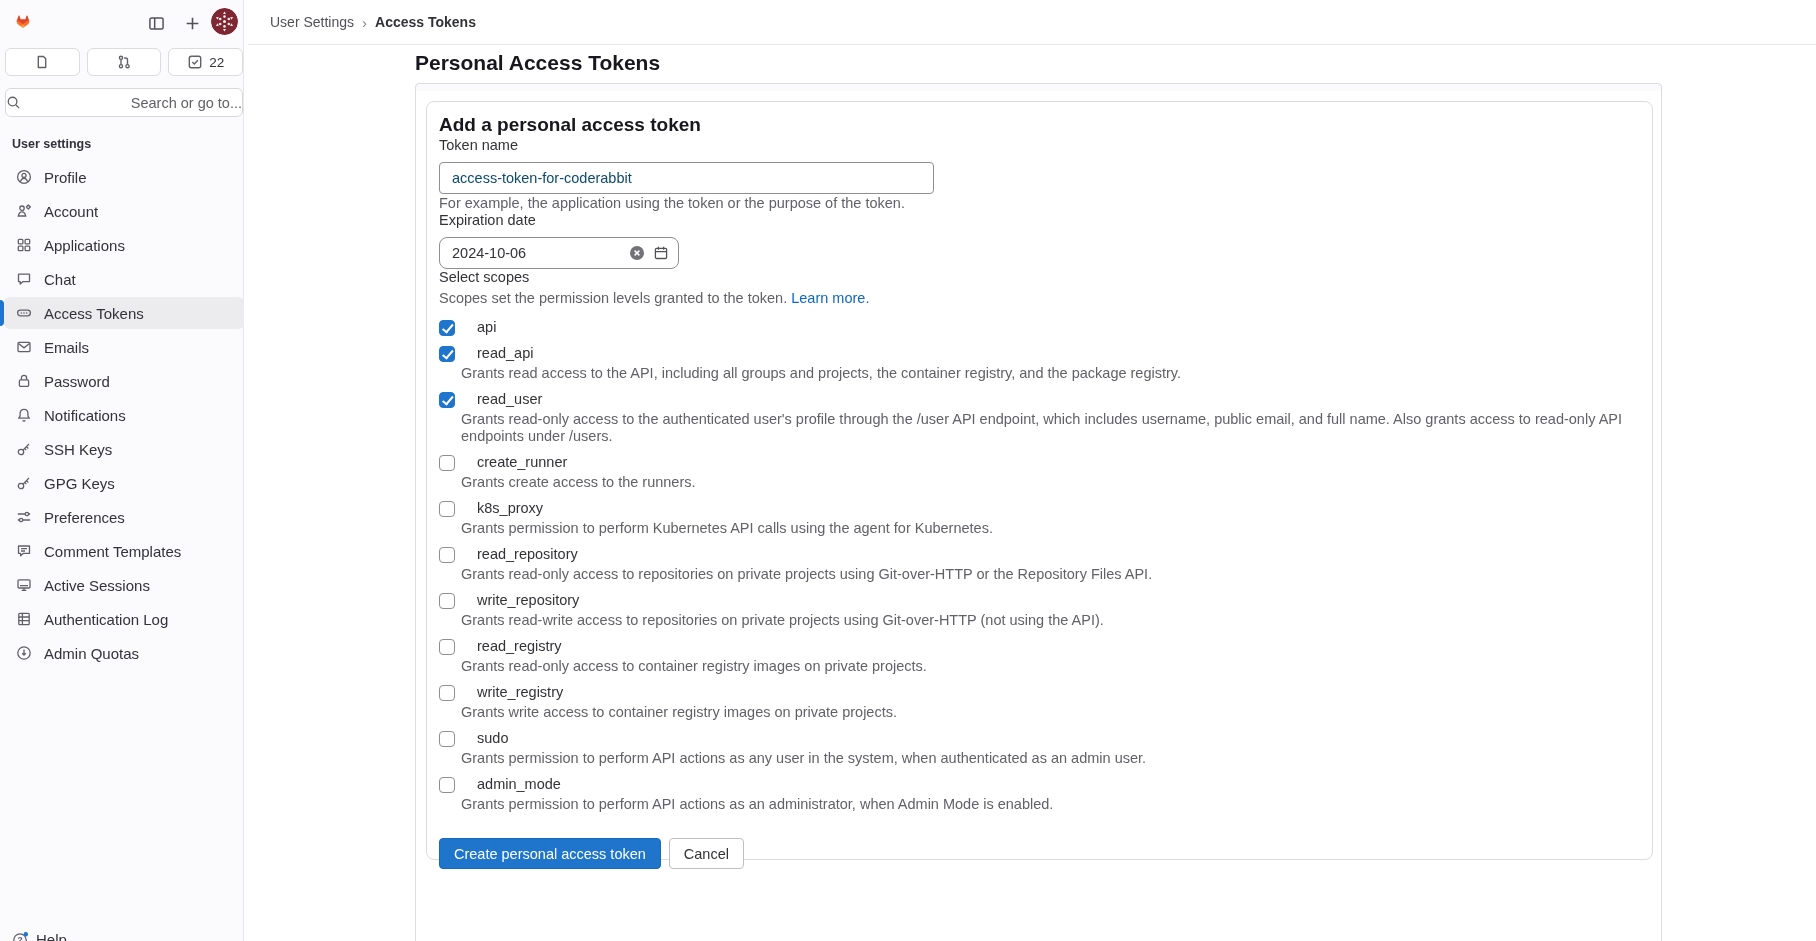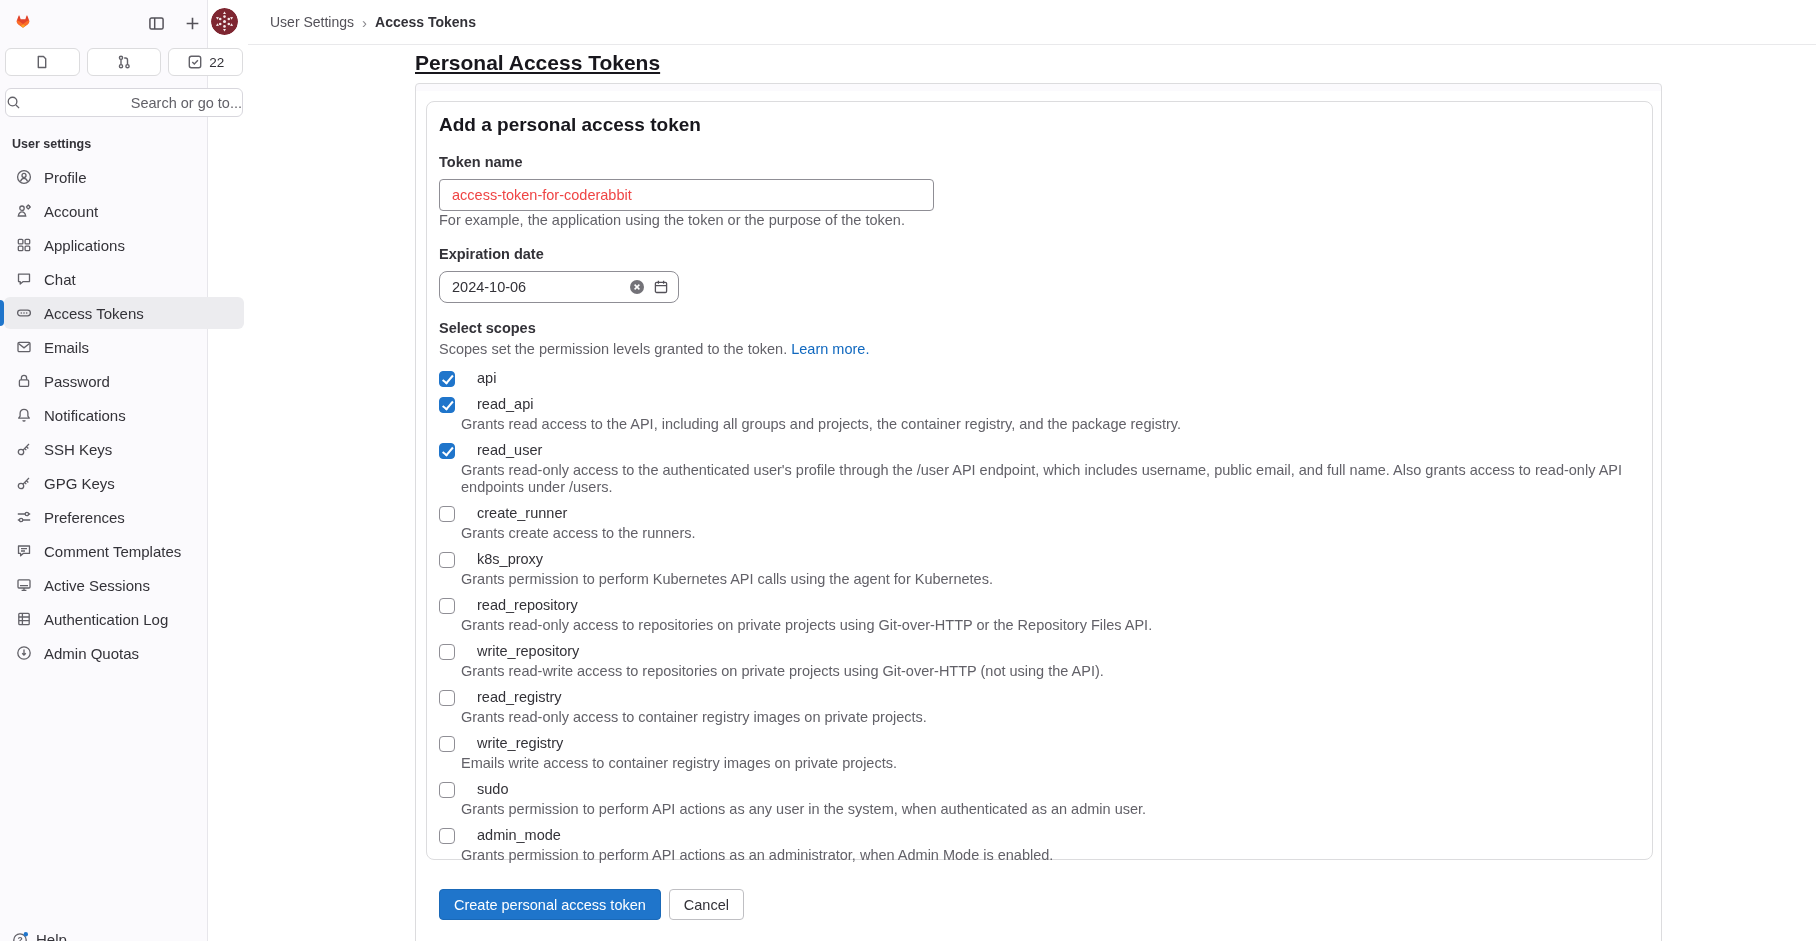--- a/index.html
+++ b/index.html
@@ -1,20 +1,20 @@
 <!DOCTYPE html>
 <html><head>
 <meta charset="utf-8">
 <style>
   * { margin:0; padding:0; box-sizing:border-box; }
   html,body { width:1816px; height:941px; background:#fff; font-family:"Liberation Sans", sans-serif; color:#333238; }
   .stage { position:relative; width:1816px; height:941px; overflow:hidden; background:#fff; }
 
   
-  .sidebar { position:absolute; left:0; top:0; width:208px; height:941px; background:#fbfafd; border-right:1px solid #e7e6eb; }
+  .sidebar { position:absolute; left:0; top:0; width:244px; height:941px; background:#fbfafd; border-right:1px solid #e7e6eb; }
   .sb-top { position:absolute; left:0; top:0; width:100%; height:44px; }
   .logo { position:absolute; left:10px; top:9px; width:26px; height:25px; }
   .icon-btn { position:absolute; top:12px; width:22px; height:22px; display:flex; align-items:center; justify-content:center; border-radius:4px; cursor:pointer; }
   .icon-btn svg { stroke:#535158; }
   .avatar { position:absolute; left:211px; top:8px; width:27px; height:27px; border-radius:50%; overflow:hidden; cursor:pointer; }
   .sb-pills { position:absolute; left:5px; top:48px; width:238px; display:flex; gap:7px; }
   .pill { flex:1; height:28px; background:#fff; border:1px solid #dcdcde; border-radius:6px; display:flex; align-items:center; justify-content:center; gap:6px; cursor:pointer; font-size:13.5px; color:#333238; }
   .pill svg { stroke:#626168; }
   .sb-search { position:absolute; left:5px; top:88px; width:238px; height:29px; background:#fff; border:1px solid #d8d7dd; border-radius:6px; display:flex; align-items:center; justify-content:space-between; gap:7px; color:#626168; font-size:14.5px; cursor:pointer; }
   .sb-search svg { stroke:#626168; }
@@ -27,27 +27,27 @@
   .sb-help { position:absolute; left:12px; top:931px; display:flex; align-items:center; gap:7px; font-size:15px; color:#333238; cursor:pointer; }
 
   
   .topbar { position:absolute; left:248px; top:0; width:1568px; height:45px; background:#fff; border-bottom:1px solid #e9e9eb; }
   .crumbs { position:absolute; left:22px; top:0; height:44px; display:flex; align-items:center; gap:8px; font-size:14px; }
   .crumb-link { color:#535158; cursor:pointer; }
   .crumb-sep { color:#89888d; font-size:15px; }
   .crumb-current { color:#333238; font-weight:700; }
 
   
-  .page-title { position:absolute; left:415px; top:51px; font-size:21px; font-weight:700; color:#18171d;text-decoration:underline; }
+  .page-title { position:absolute; left:415px; top:51px; font-size:21px; font-weight:700; color:#18171d; }
   .section-strip { position:absolute; left:415px; top:83px; width:1247px; height:9px; background:#fbfafd; border:1px solid #dcdcde; border-radius:4px 4px 0 0; }
   .section-body { position:absolute; left:415px; top:91px; width:1247px; height:850px; border-left:1px solid #dcdcde; border-right:1px solid #dcdcde; background:#fff; }
   .card { position:absolute; left:426px; top:101px; width:1227px; height:759px; background:#fff; border:1px solid #dcdcde; border-radius:8px; padding:11px 12px; }
   .card h2 { font-size:19px; font-weight:700; color:#18171d; line-height:24px; }
-  .field-label { margin-top:17px; font-size:14.5px; font-weight:700; color:#333238; }
-  .text-input { display:block; margin-top:9px; width:495px; height:32px; border:1px solid #8f8e95; border-radius:4px; padding:0 12px; font-size:14.5px; color:#ef4444; font-family:"Liberation Sans", sans-serif; background:#fff; }
+  .field-label { font-size:14.5px; font-weight:400; color:#333238; }
+  .text-input { display:block; margin-top:9px; width:495px; height:32px; border:1px solid #8f8e95; border-radius:4px; padding:0 12px; font-size:14.5px; color:#0c4a6e; font-family:"Liberation Sans", sans-serif; background:#fff; }
   .hint { font-size:14.5px; color:#626168; line-height:18px; }
   .date-box { margin-top:9px; width:240px; height:32px; border:1px solid #8f8e95; border-radius:8px; background:#fff; display:flex; align-items:center; padding:0 9px 0 12px; gap:8px; }
   .date-text { flex:1; font-size:14.5px; color:#333238; }
   .scopes-intro { margin-top:4px; font-size:14.5px; color:#626168; line-height:18px; }
   .link { color:#1068bf; cursor:pointer; text-decoration:none; }
   .scope-list { margin-top:12px; }
   .scope { margin-bottom:9px; }
   .scope-top { display:flex; align-items:center; gap:22px; }
   .cb { width:16px; height:16px; border:1px solid #8f8e95; border-radius:4px; background:#fff; position:relative; flex:none; cursor:pointer; }
   .cb.checked { background:#1f75cb; border-color:#1f75cb; }
@@ -355,21 +355,21 @@
             <span class="cb"></span>
             <span class="scope-name">read_registry</span>
           </div>
         <div class="scope-desc">Grants read-only access to container registry images on private projects.</div>
       </div>
       <div class="scope">
         <div class="scope-top">
             <span class="cb"></span>
             <span class="scope-name">write_registry</span>
           </div>
-        <div class="scope-desc">Emails write access to container registry images on private projects.</div>
+        <div class="scope-desc">Grants write access to container registry images on private projects.</div>
       </div>
       <div class="scope">
         <div class="scope-top">
             <span class="cb"></span>
             <span class="scope-name">sudo</span>
           </div>
         <div class="scope-desc">Grants permission to perform API actions as any user in the system, when authenticated as an admin user.</div>
       </div>
       <div class="scope">
         <div class="scope-top">

